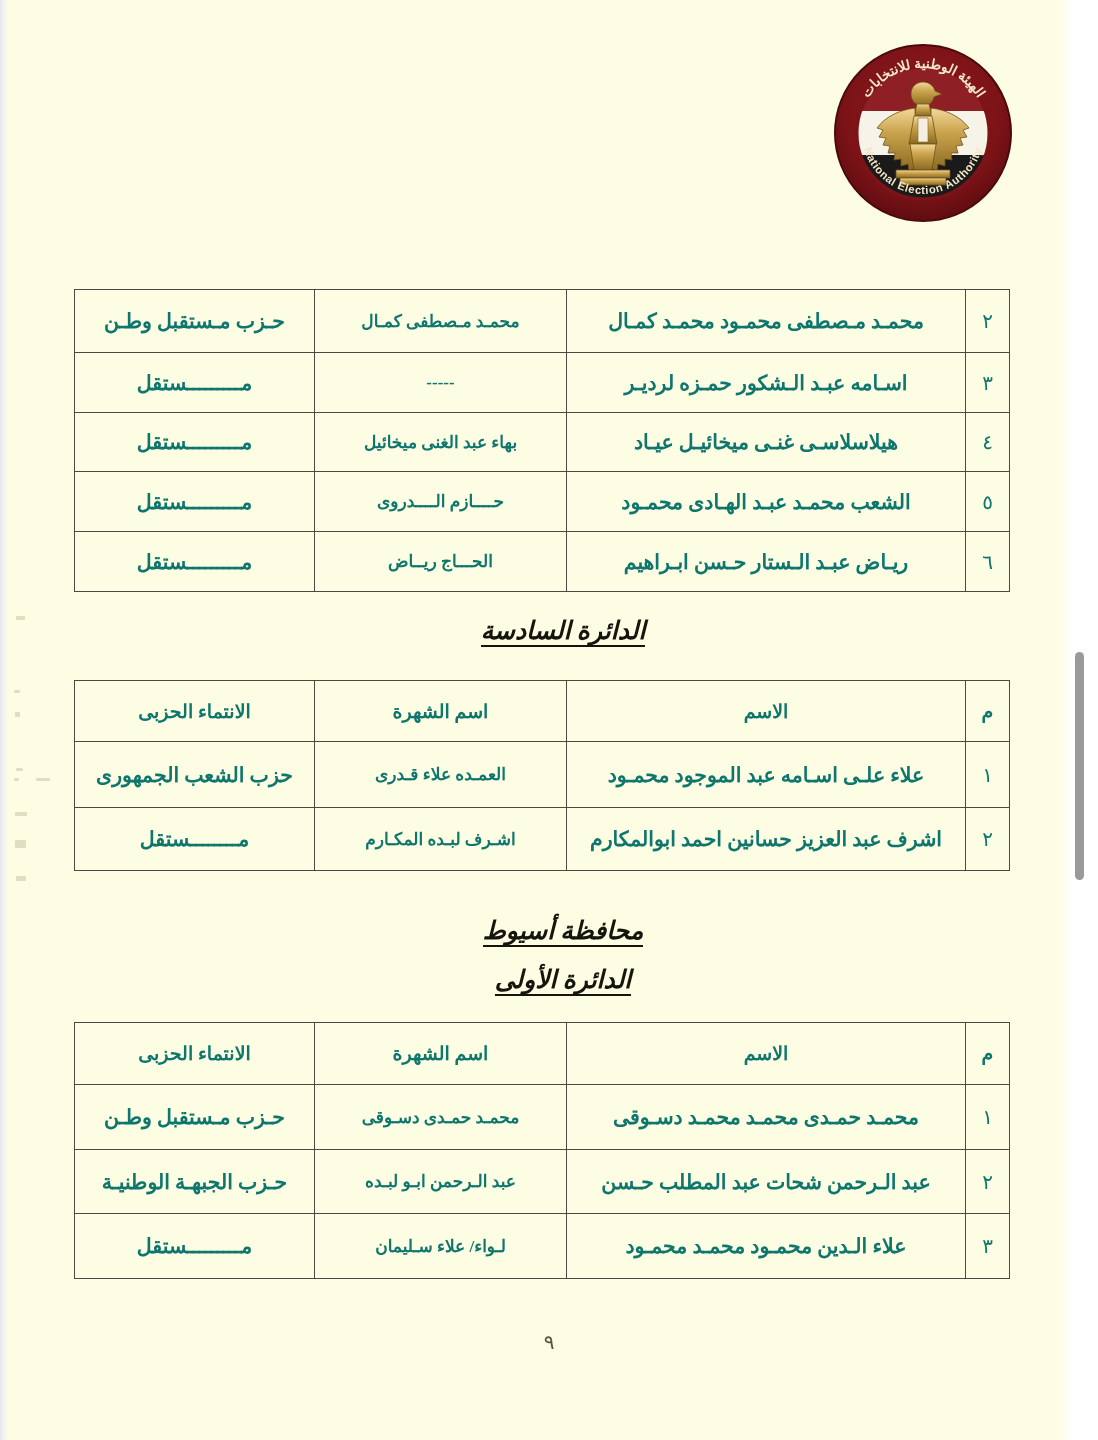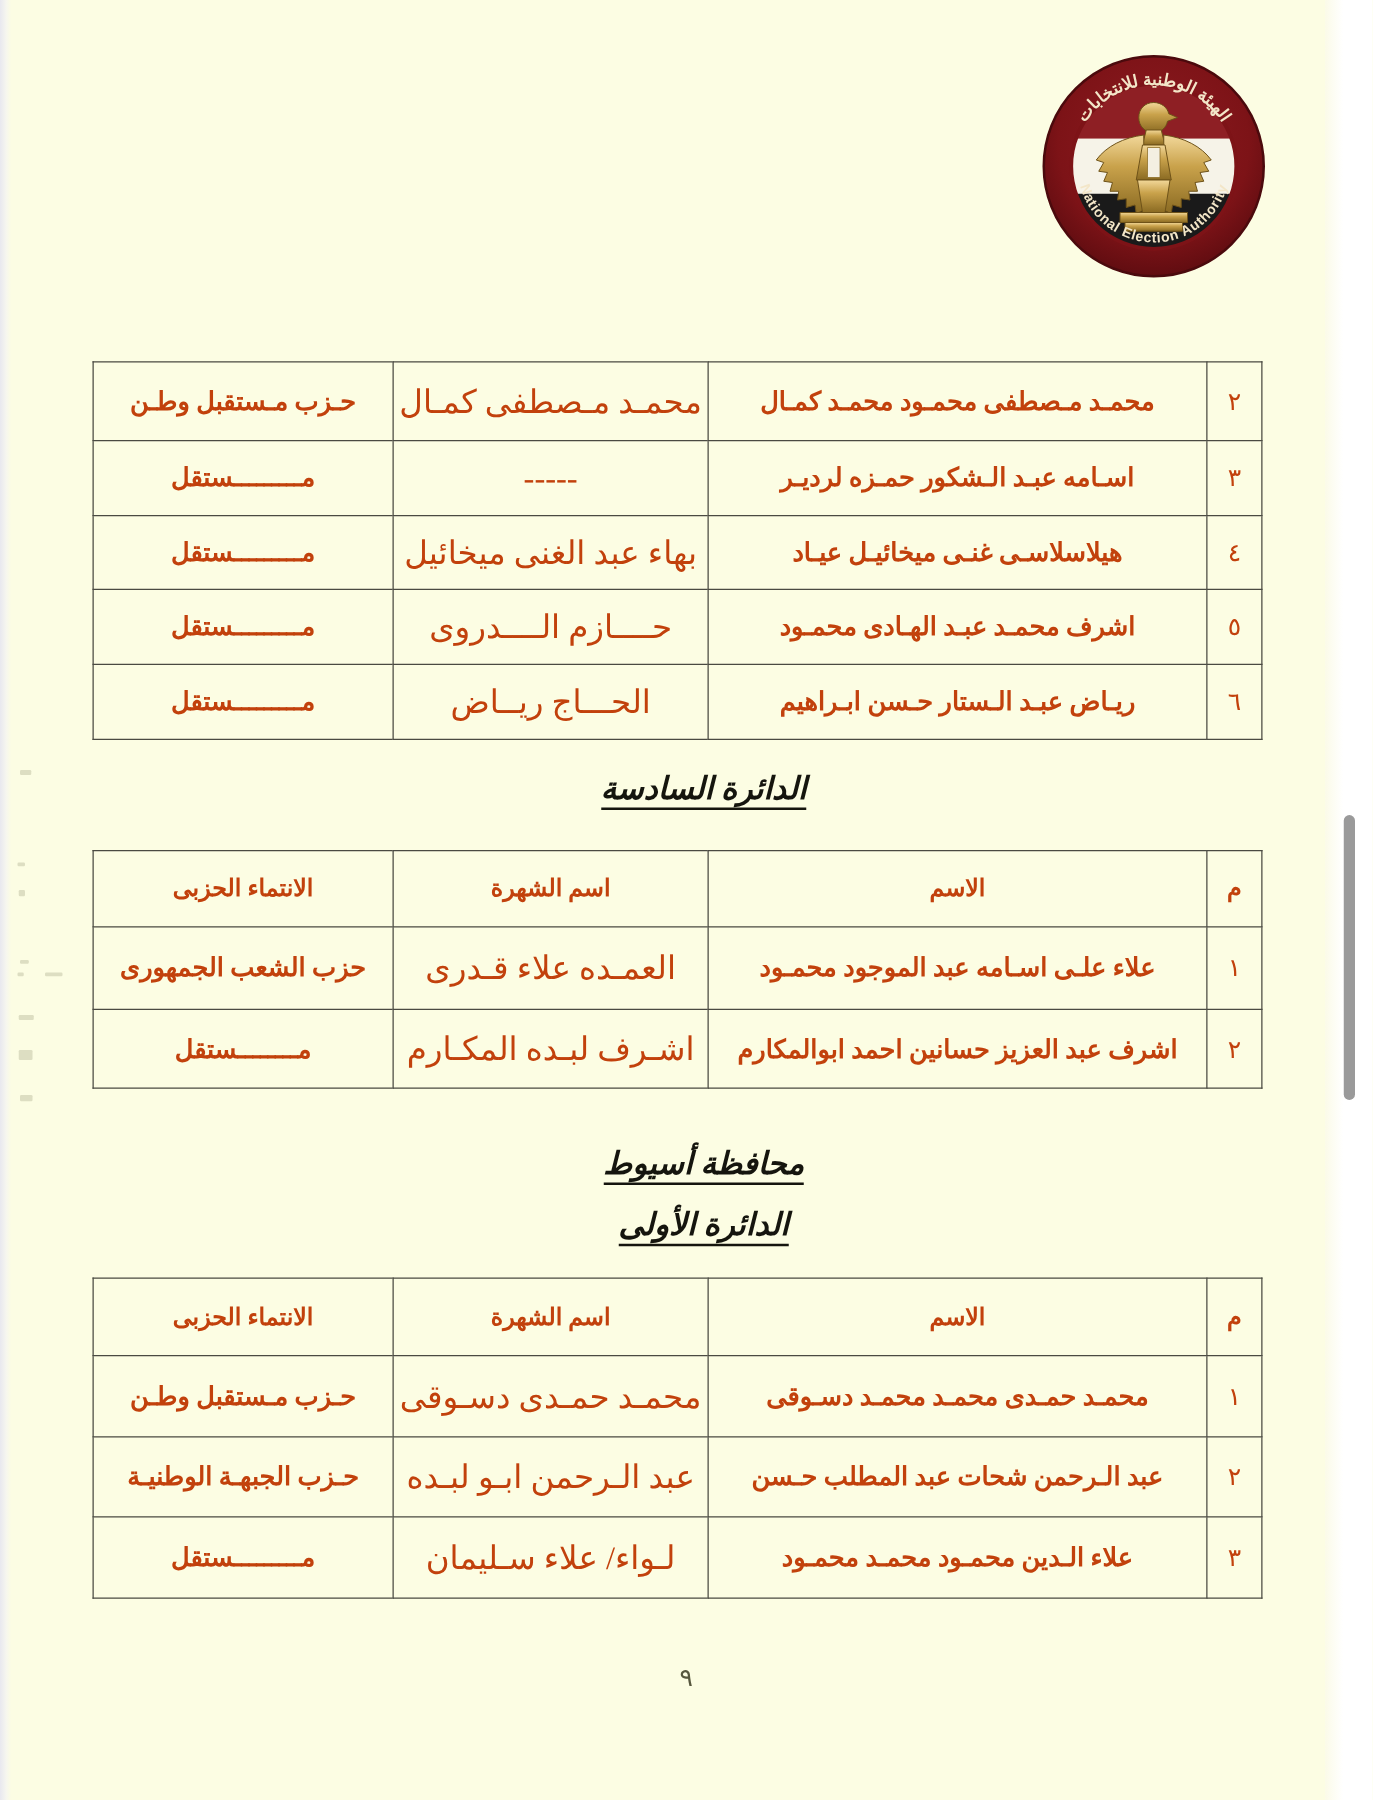--- a/index.html
+++ b/index.html
@@ -71,21 +71,21 @@
   table.nea {
     position: absolute;
     border-collapse: collapse;
     table-layout: fixed;
     background: #fcfde3;
     direction: rtl;
   }
   table.nea td, table.nea th {
     border: 1.6px solid #4a4a42;
     padding: 4px 0;
-    color: #c2410c;
+    color: #0f766e;
     font-family: "Liberation Serif", "DejaVu Serif", serif;
     text-align: center;
     vertical-align: middle;
     white-space: nowrap;
     overflow: hidden;
   }
   table.nea th {
     font-size: 19px;
     font-weight: bold;
     letter-spacing: 0px;
@@ -93,22 +93,22 @@
   table.nea td.num {
     font-size: 20px;
     font-weight: 500;
   }
   table.nea td.name {
     font-size: 20.5px;
     font-weight: bold;
     text-align: center;
   }
   table.nea td.nick {
-    font-size: 26px;
-    font-weight: normal;
+    font-size: 17px;
+    font-weight: bold;
   }
   table.nea td.party {
     font-size: 20.5px;
     font-weight: bold;
   }
   .col-num   { width: 44px; }
   .col-name  { width: 399px; }
   .col-nick  { width: 252px; }
   .col-party { width: 240px; }
 
@@ -234,21 +234,21 @@
           <td class="party">مـــــــــستقل</td>
         </tr>
         <tr style="height:59px;">
           <td class="num">٤</td>
           <td class="name">هيلاسلاسـى غنـى ميخائيـل عيـاد</td>
           <td class="nick">بهاء عبد الغنى ميخائيل</td>
           <td class="party">مـــــــــستقل</td>
         </tr>
         <tr style="height:60px;">
           <td class="num">٥</td>
-          <td class="name">اشرف محمـد عبـد الهـادى محمـود</td>
+          <td class="name">الشعب محمـد عبـد الهـادى محمـود</td>
           <td class="nick">حــــازم الــــدروى</td>
           <td class="party">مـــــــــستقل</td>
         </tr>
         <tr style="height:60px;">
           <td class="num">٦</td>
           <td class="name">ريـاض عبـد الـستار حـسن ابـراهيم</td>
           <td class="nick">الحـــاج ريــاض</td>
           <td class="party">مـــــــــستقل</td>
         </tr>
       </tbody>

